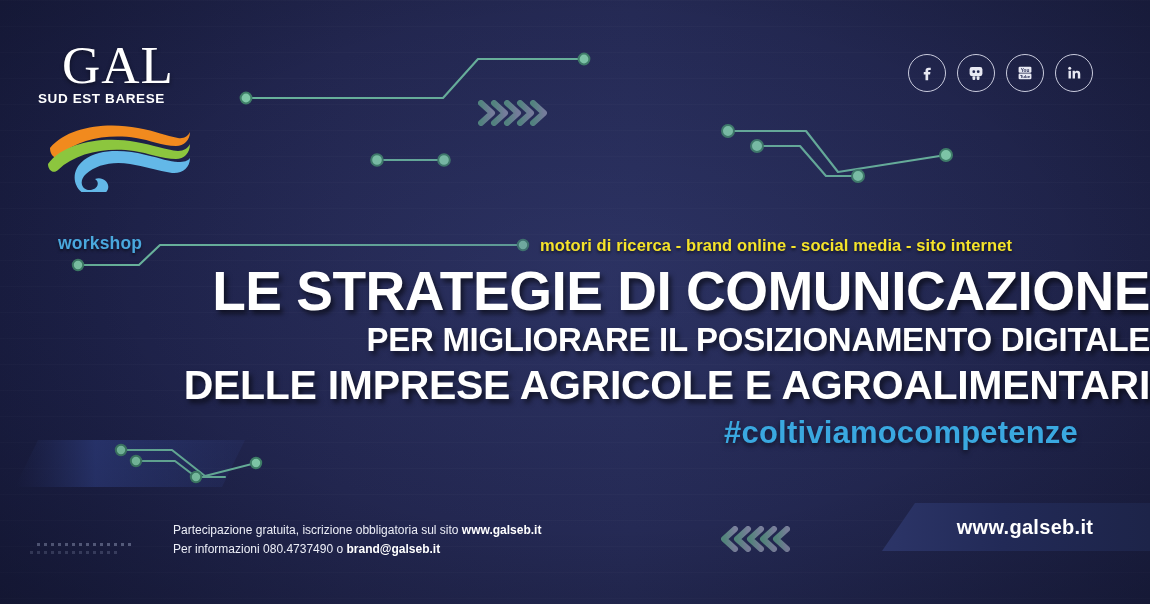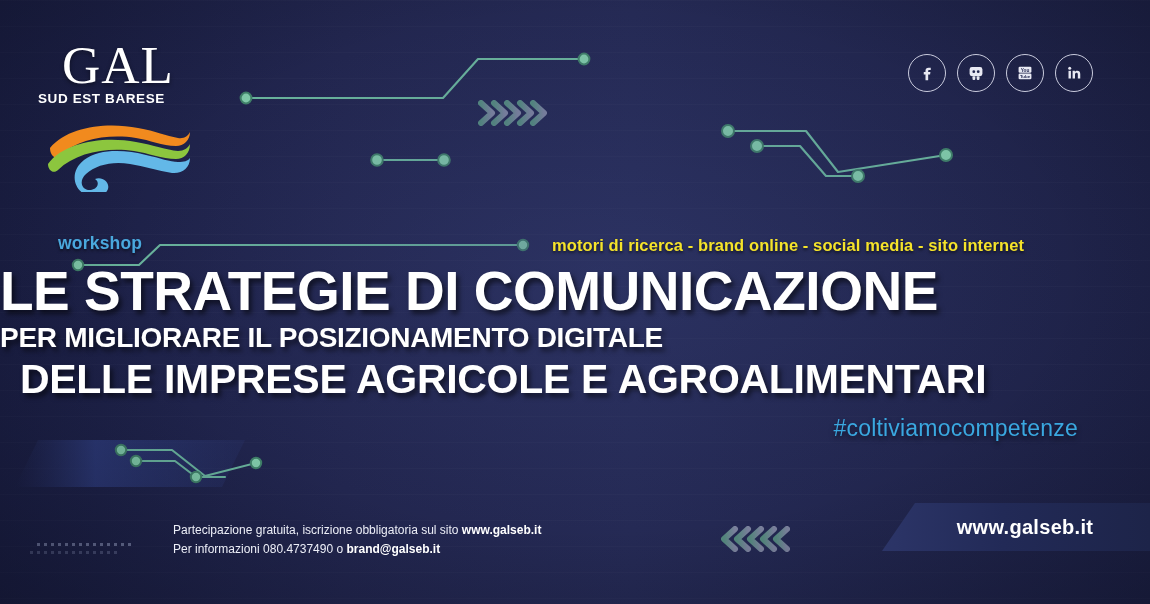--- a/index.html
+++ b/index.html
@@ -58,50 +58,50 @@
   .soc svg{ display:block; }
 
   
   .workshop{
     position:absolute; left:58px; top:233px;
     color:#4aa8dd; font-size:17.5px; font-weight:bold;
     letter-spacing:0.2px;
     text-shadow:0 2px 3px rgba(0,0,0,.5);
   }
   .keywords{
-    position:absolute; left:552px; top:236px;
+    position:absolute; left:540px; top:236px;
     color:#f5e32a; font-size:16.5px; font-weight:bold;
     letter-spacing:0.1px; white-space:nowrap;
     text-shadow:0 2px 3px rgba(0,0,0,.55);
   }
 
-  .headline{ position:absolute; left:0; right:0; top:264px; text-align:left; }
+  .headline{ position:absolute; left:0; right:0; top:264px; text-align:right; }
   .h1{
     font-size:55px; font-weight:bold; color:#ffffff;
     letter-spacing:-0.5px; line-height:1.0;
     text-shadow:3px 4px 5px rgba(0,0,0,.55);
     transform:scaleX(1.0);
   }
   .h2{
-    font-size:28px; font-weight:bold; color:#ffffff;
+    font-size:33px; font-weight:bold; color:#ffffff;
     letter-spacing:-0.3px; line-height:1.12;
     text-shadow:3px 4px 5px rgba(0,0,0,.55);
     margin-top:3px;
   }
   .h3{
     font-size:41px; font-weight:bold; color:#ffffff;
     letter-spacing:-0.3px; line-height:1.12;
     text-shadow:3px 4px 5px rgba(0,0,0,.55);
     margin-top:4px;
     padding-left:20px;
   }
 
   .hashtag{
     position:absolute; right:72px; top:415px;
-    color:#3aa8e0; font-size:23px; font-weight:normal;
+    color:#3aa8e0; font-size:31px; font-weight:bold;
     letter-spacing:0.2px;
     text-shadow:0 3px 5px rgba(0,0,0,.5);
   }
 
   
   .footer{
     position:absolute; left:173px; top:521px;
     color:#eceef7; font-size:12px; line-height:1.55;
   }
   .footer b{ font-weight:bold; color:#ffffff; }

